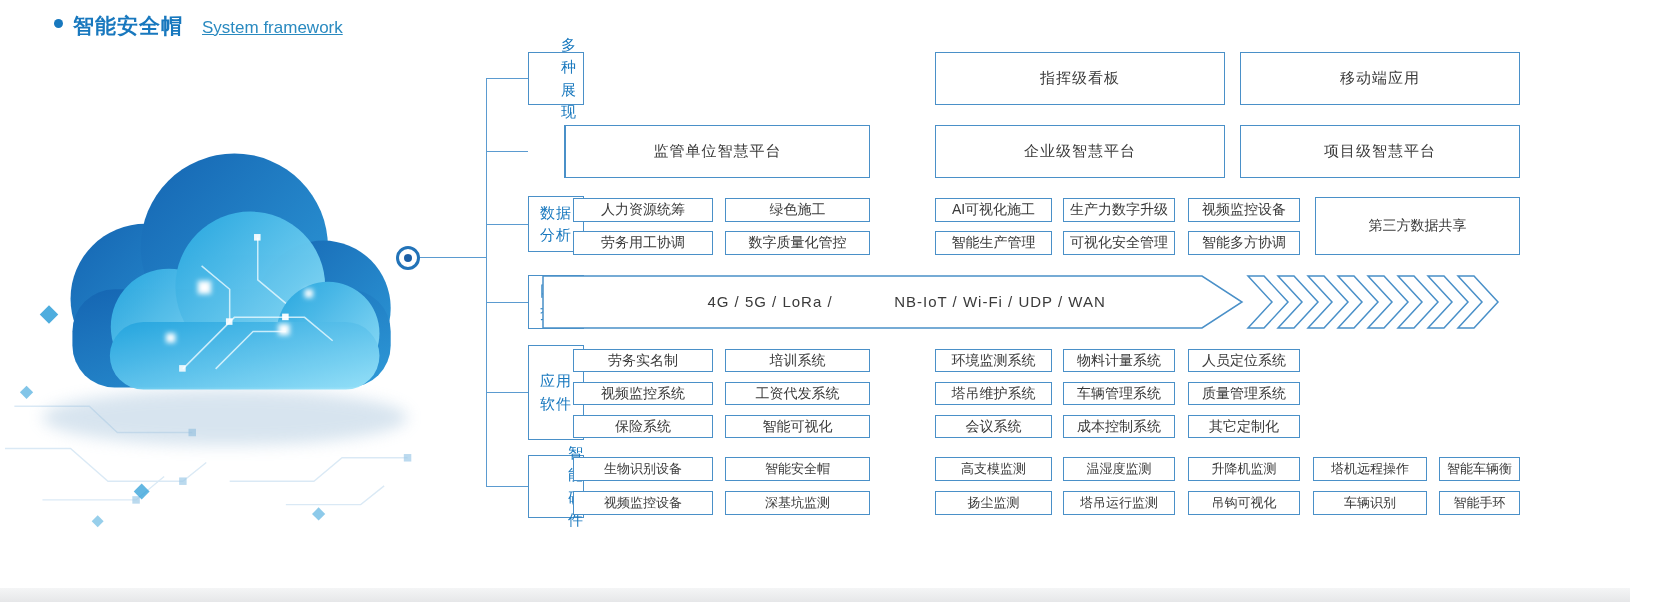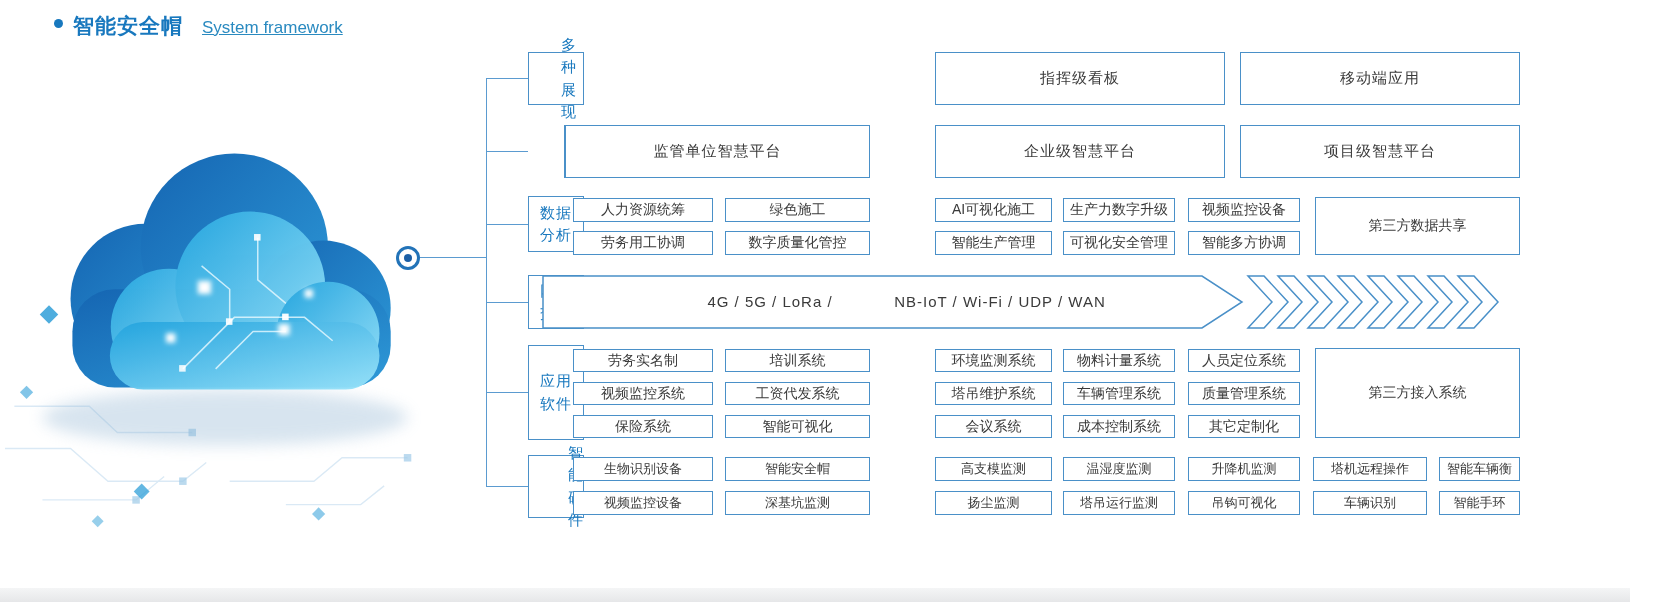--- a/index.html
+++ b/index.html
@@ -216,21 +216,20 @@
   <div class="bx cA1 ra2">视频监控系统</div>
   <div class="bx cA2 ra2">工资代发系统</div>
   <div class="bx cB1 ra2">塔吊维护系统</div>
   <div class="bx cB2 ra2">车辆管理系统</div>
   <div class="bx cB3 ra2">质量管理系统</div>
   <div class="bx cA1 ra3">保险系统</div>
   <div class="bx cA2 ra3">智能可视化</div>
   <div class="bx cB1 ra3">会议系统</div>
   <div class="bx cB2 ra3">成本控制系统</div>
   <div class="bx cB3 ra3">其它定制化</div>
-  <div class="bx cT raT">第三方接入系统</div>
 
   <div class="bx cA1 rh1 hwf">生物识别设备</div>
   <div class="bx cA2 rh1 hwf">智能安全帽</div>
   <div class="bx cB1 rh1 hwf">高支模监测</div>
   <div class="bx cB2 rh1 hwf">温湿度监测</div>
   <div class="bx cB3 rh1 hwf">升降机监测</div>
   <div class="bx cH6 rh1 hwf">塔机远程操作</div>
   <div class="bx cH7 rh1 hwf">智能车辆衡</div>
   <div class="bx cA1 rh2 hwf">视频监控设备</div>
   <div class="bx cA2 rh2 hwf">深基坑监测</div>

